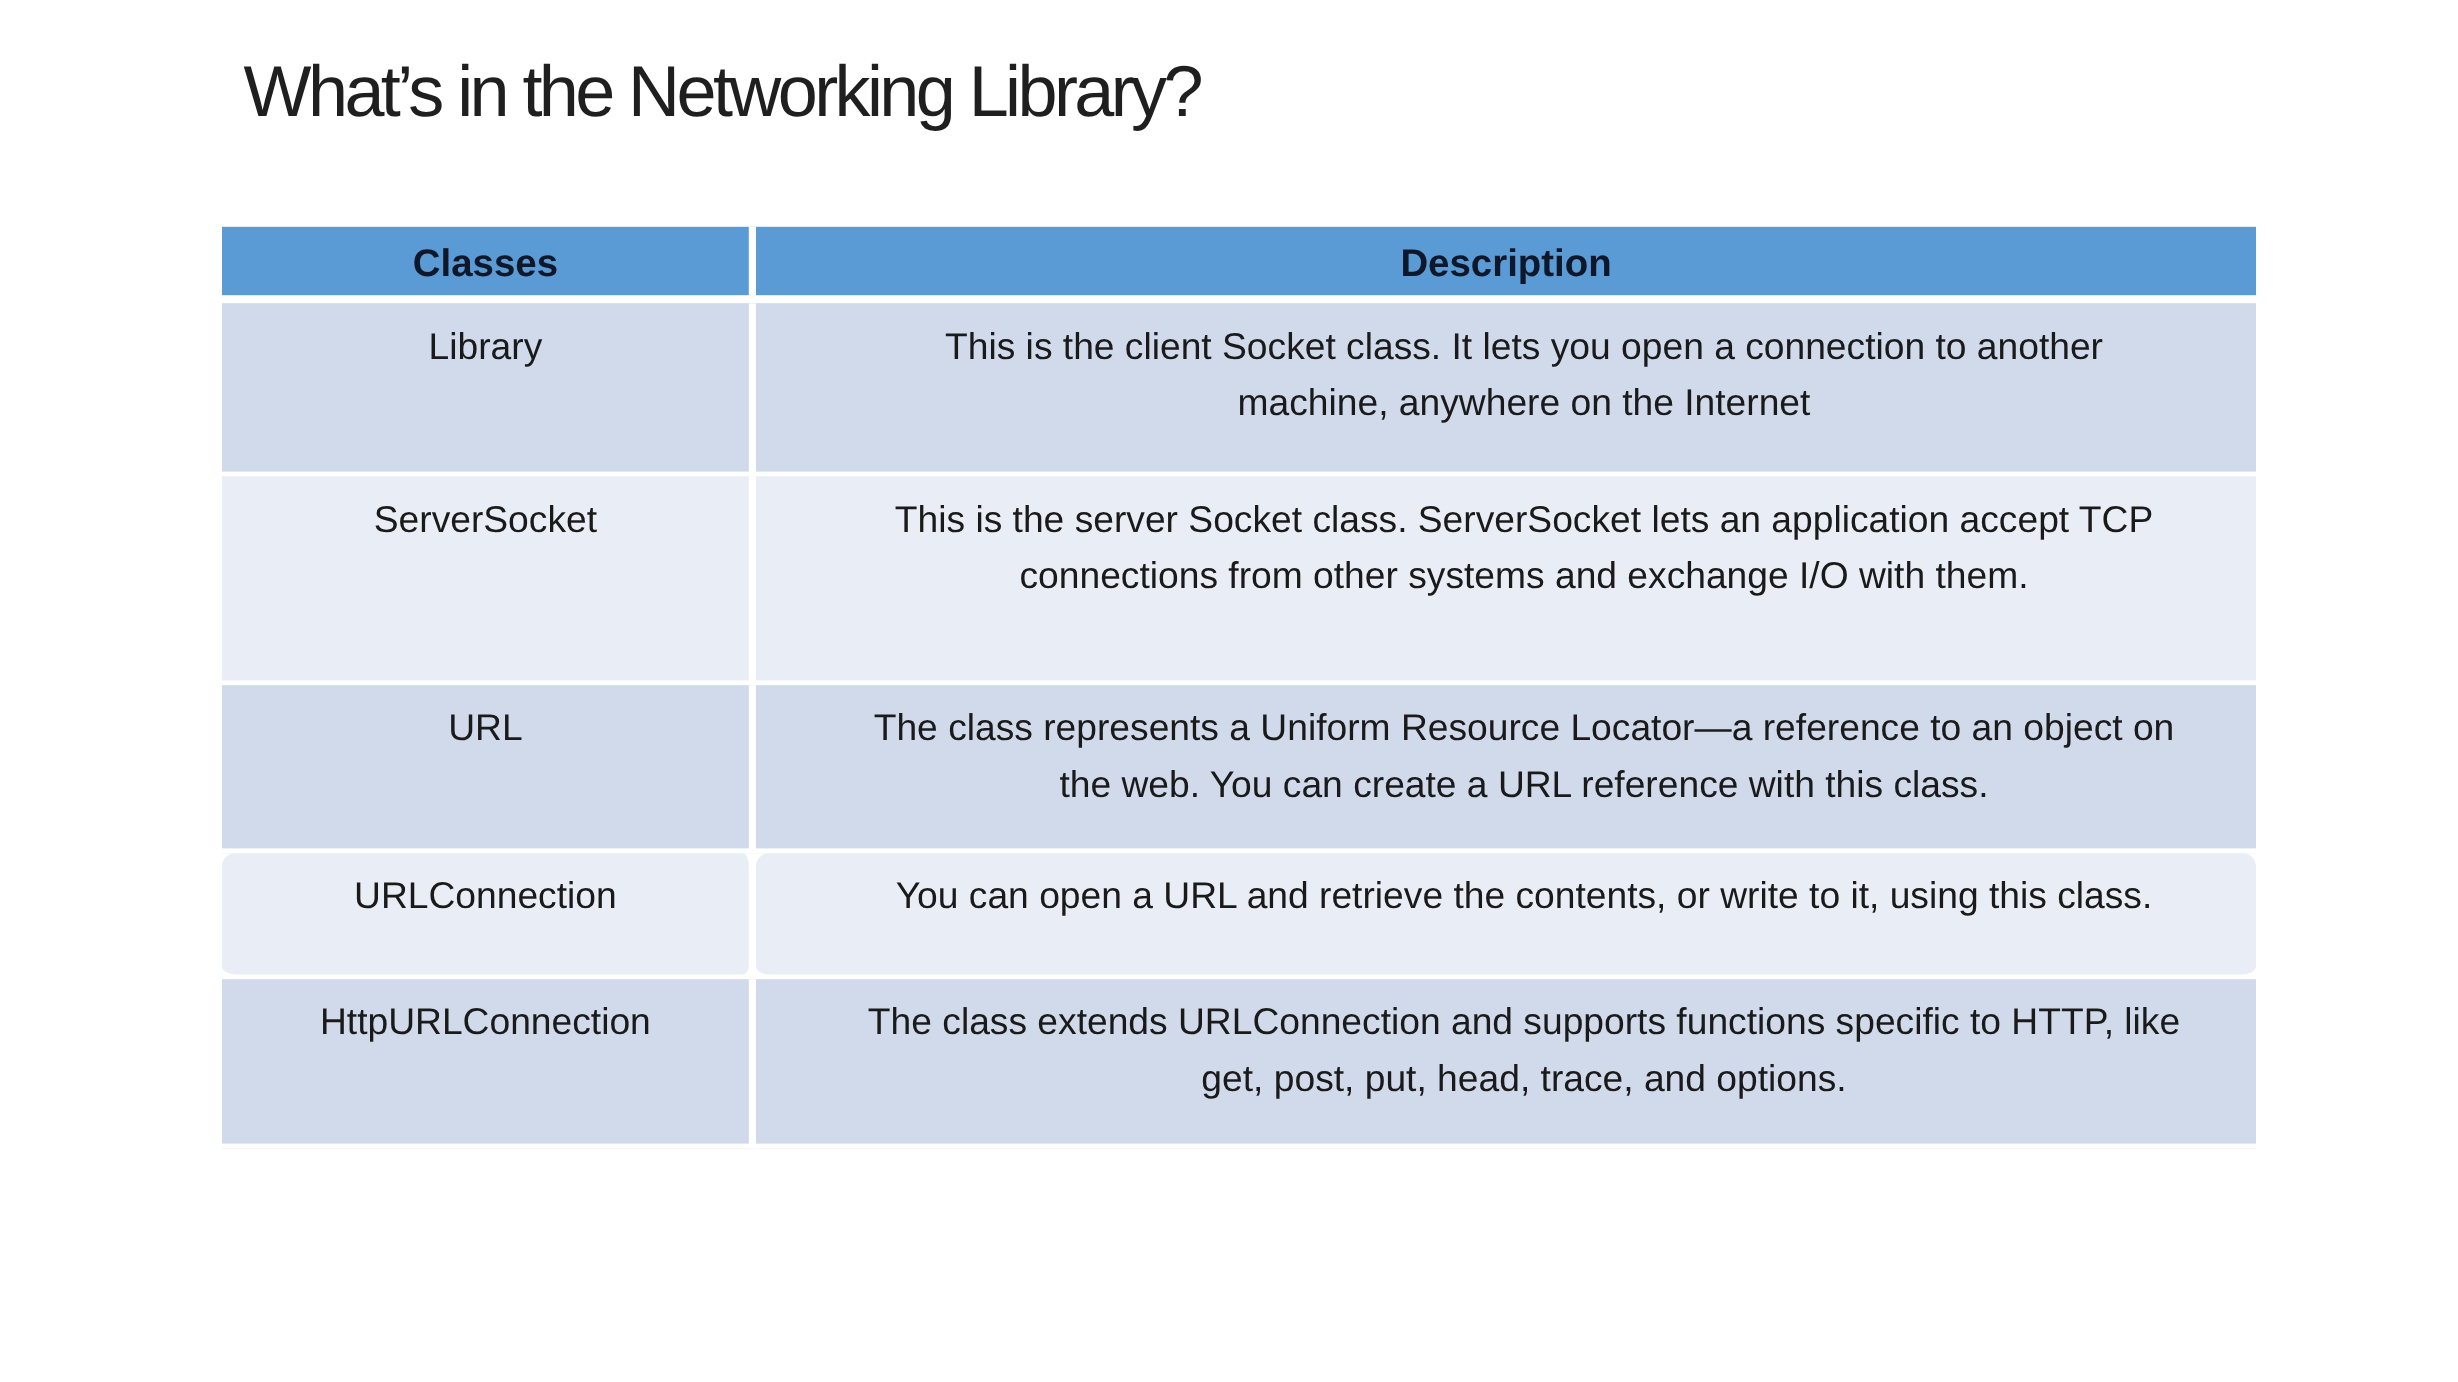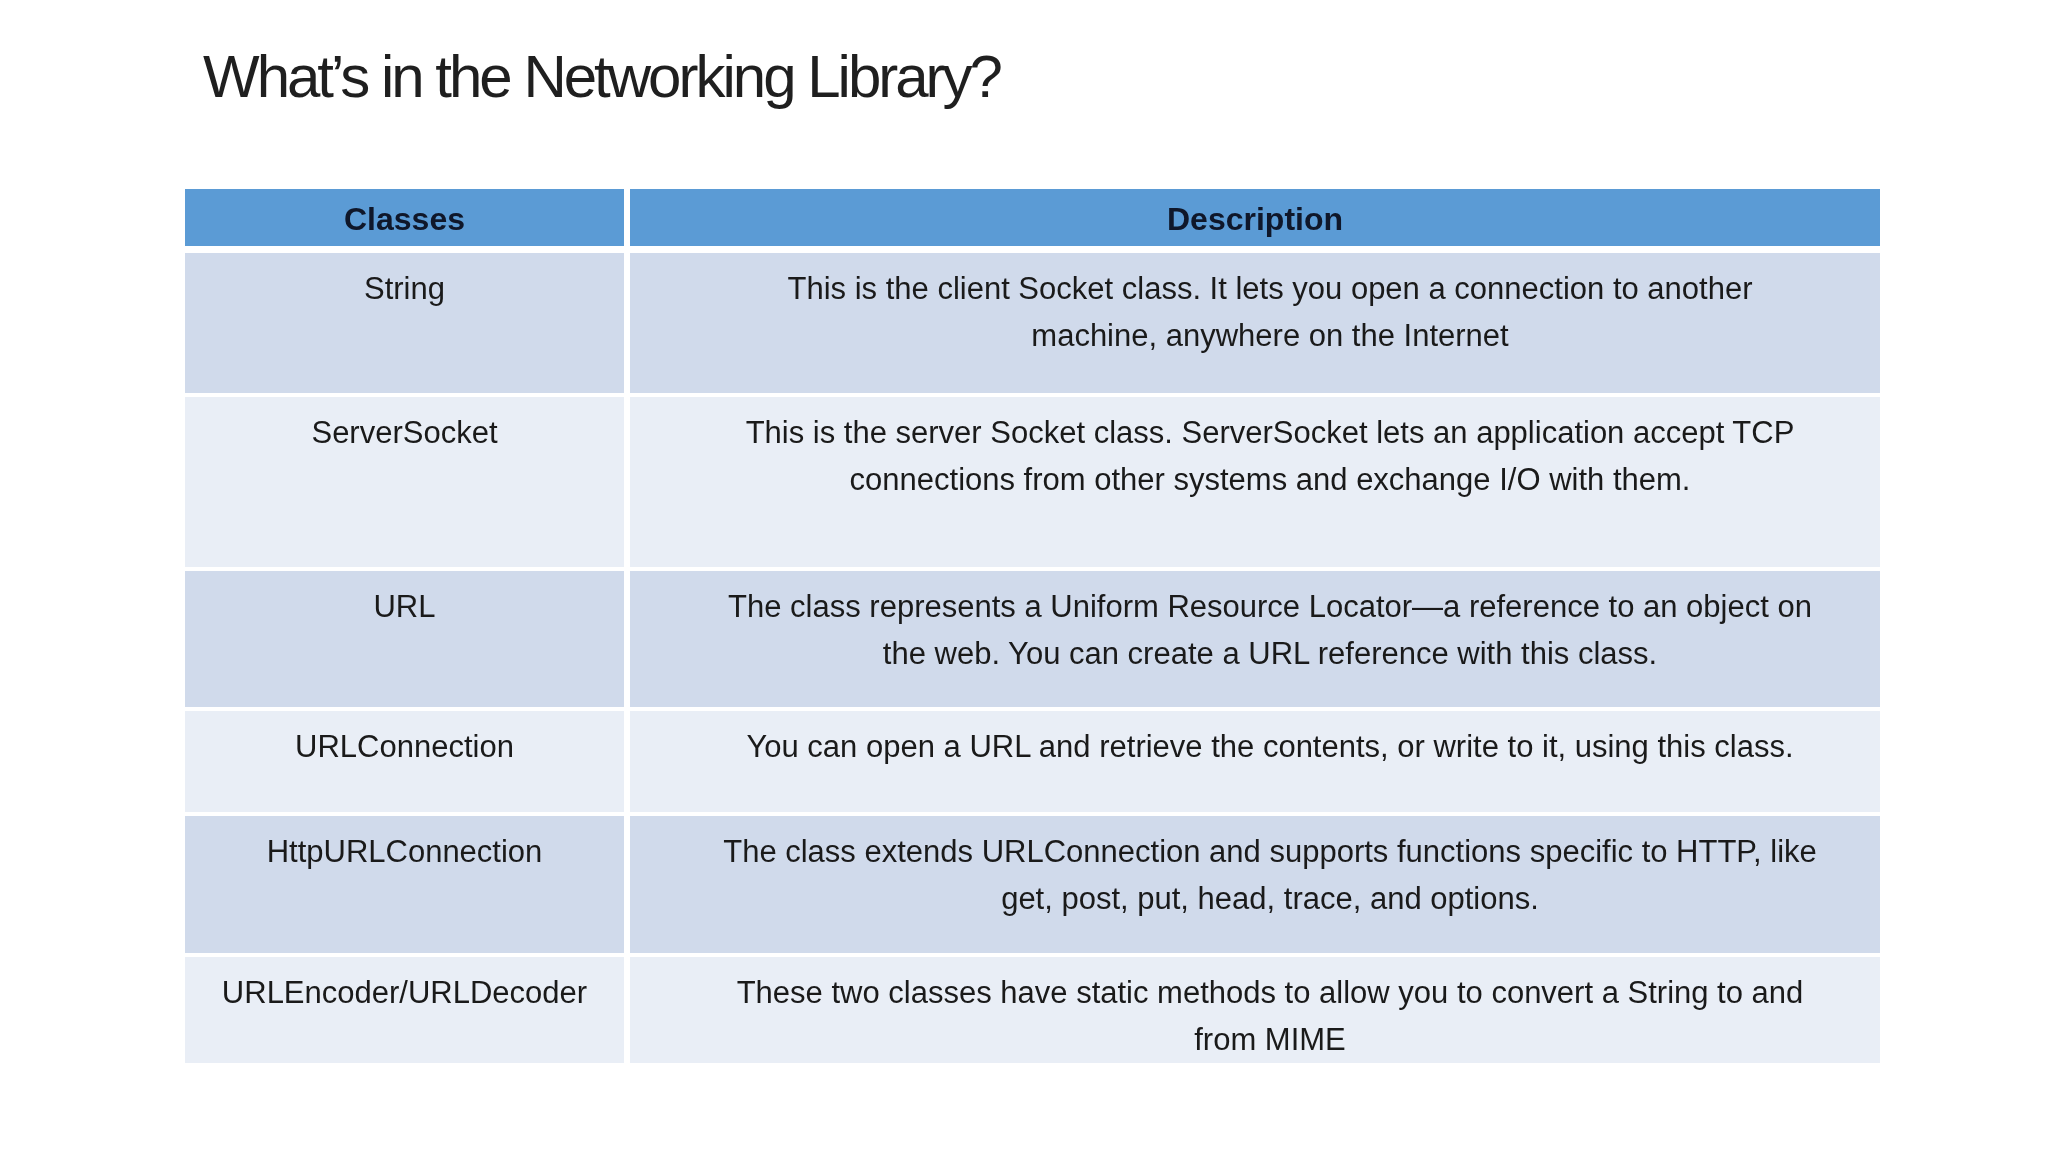--- a/index.html
+++ b/index.html
@@ -68,21 +68,21 @@
   }
   table.net-table td.desc-cell {
     white-space: pre-line;
     padding-left: 30px;
   }
   tr.band-dark td  { background: #d0daeb; }
   tr.band-light td { background: #e9eef6; }
   tr.r1 td { height: 144px; }
   tr.r2 td { height: 174px; }
   tr.r3 td { height: 140px; }
-  tr.r4 td { height: 105px; }
+  tr.r4 td { height: 105px; border-radius: 11px; }
   tr.r5 td { height: 141px; }
   tr.r6 td { height: 103px; border-bottom: none; }
 </style>
 </head>
 <body>
 
 <div class="slide">
 
   <div class="title">What’s in the Networking Library?</div>
 
@@ -92,21 +92,21 @@
         <col class="c2">
       </colgroup>
     <thead>
       <tr>
         <th class="col-classes">Classes</th>
         <th class="col-desc">Description</th>
       </tr>
     </thead>
     <tbody>
       <tr class="band-dark r1">
-        <td class="class-cell">String</td>
+        <td class="class-cell">Library</td>
         <td class="desc-cell">This is the client Socket class. It lets you open a connection to another
 machine, anywhere on the Internet</td>
       </tr>
       <tr class="band-light r2">
         <td class="class-cell">ServerSocket</td>
         <td class="desc-cell">This is the server Socket class. ServerSocket lets an application accept TCP
 connections from other systems and exchange I/O with them.</td>
       </tr>
       <tr class="band-dark r3">
         <td class="class-cell">URL</td>
@@ -115,21 +115,16 @@
       </tr>
       <tr class="band-light r4">
         <td class="class-cell">URLConnection</td>
         <td class="desc-cell">You can open a URL and retrieve the contents, or write to it, using this class.</td>
       </tr>
       <tr class="band-dark r5">
         <td class="class-cell">HttpURLConnection</td>
         <td class="desc-cell">The class extends URLConnection and supports functions specific to HTTP, like
 get, post, put, head, trace, and options.</td>
       </tr>
-      <tr class="band-light r6">
-        <td class="class-cell">URLEncoder/URLDecoder</td>
-        <td class="desc-cell">These two classes have static methods to allow you to convert a String to and
-from MIME</td>
-      </tr>
     </tbody>
   </table>
 
 </div>
 
 </body></html>

